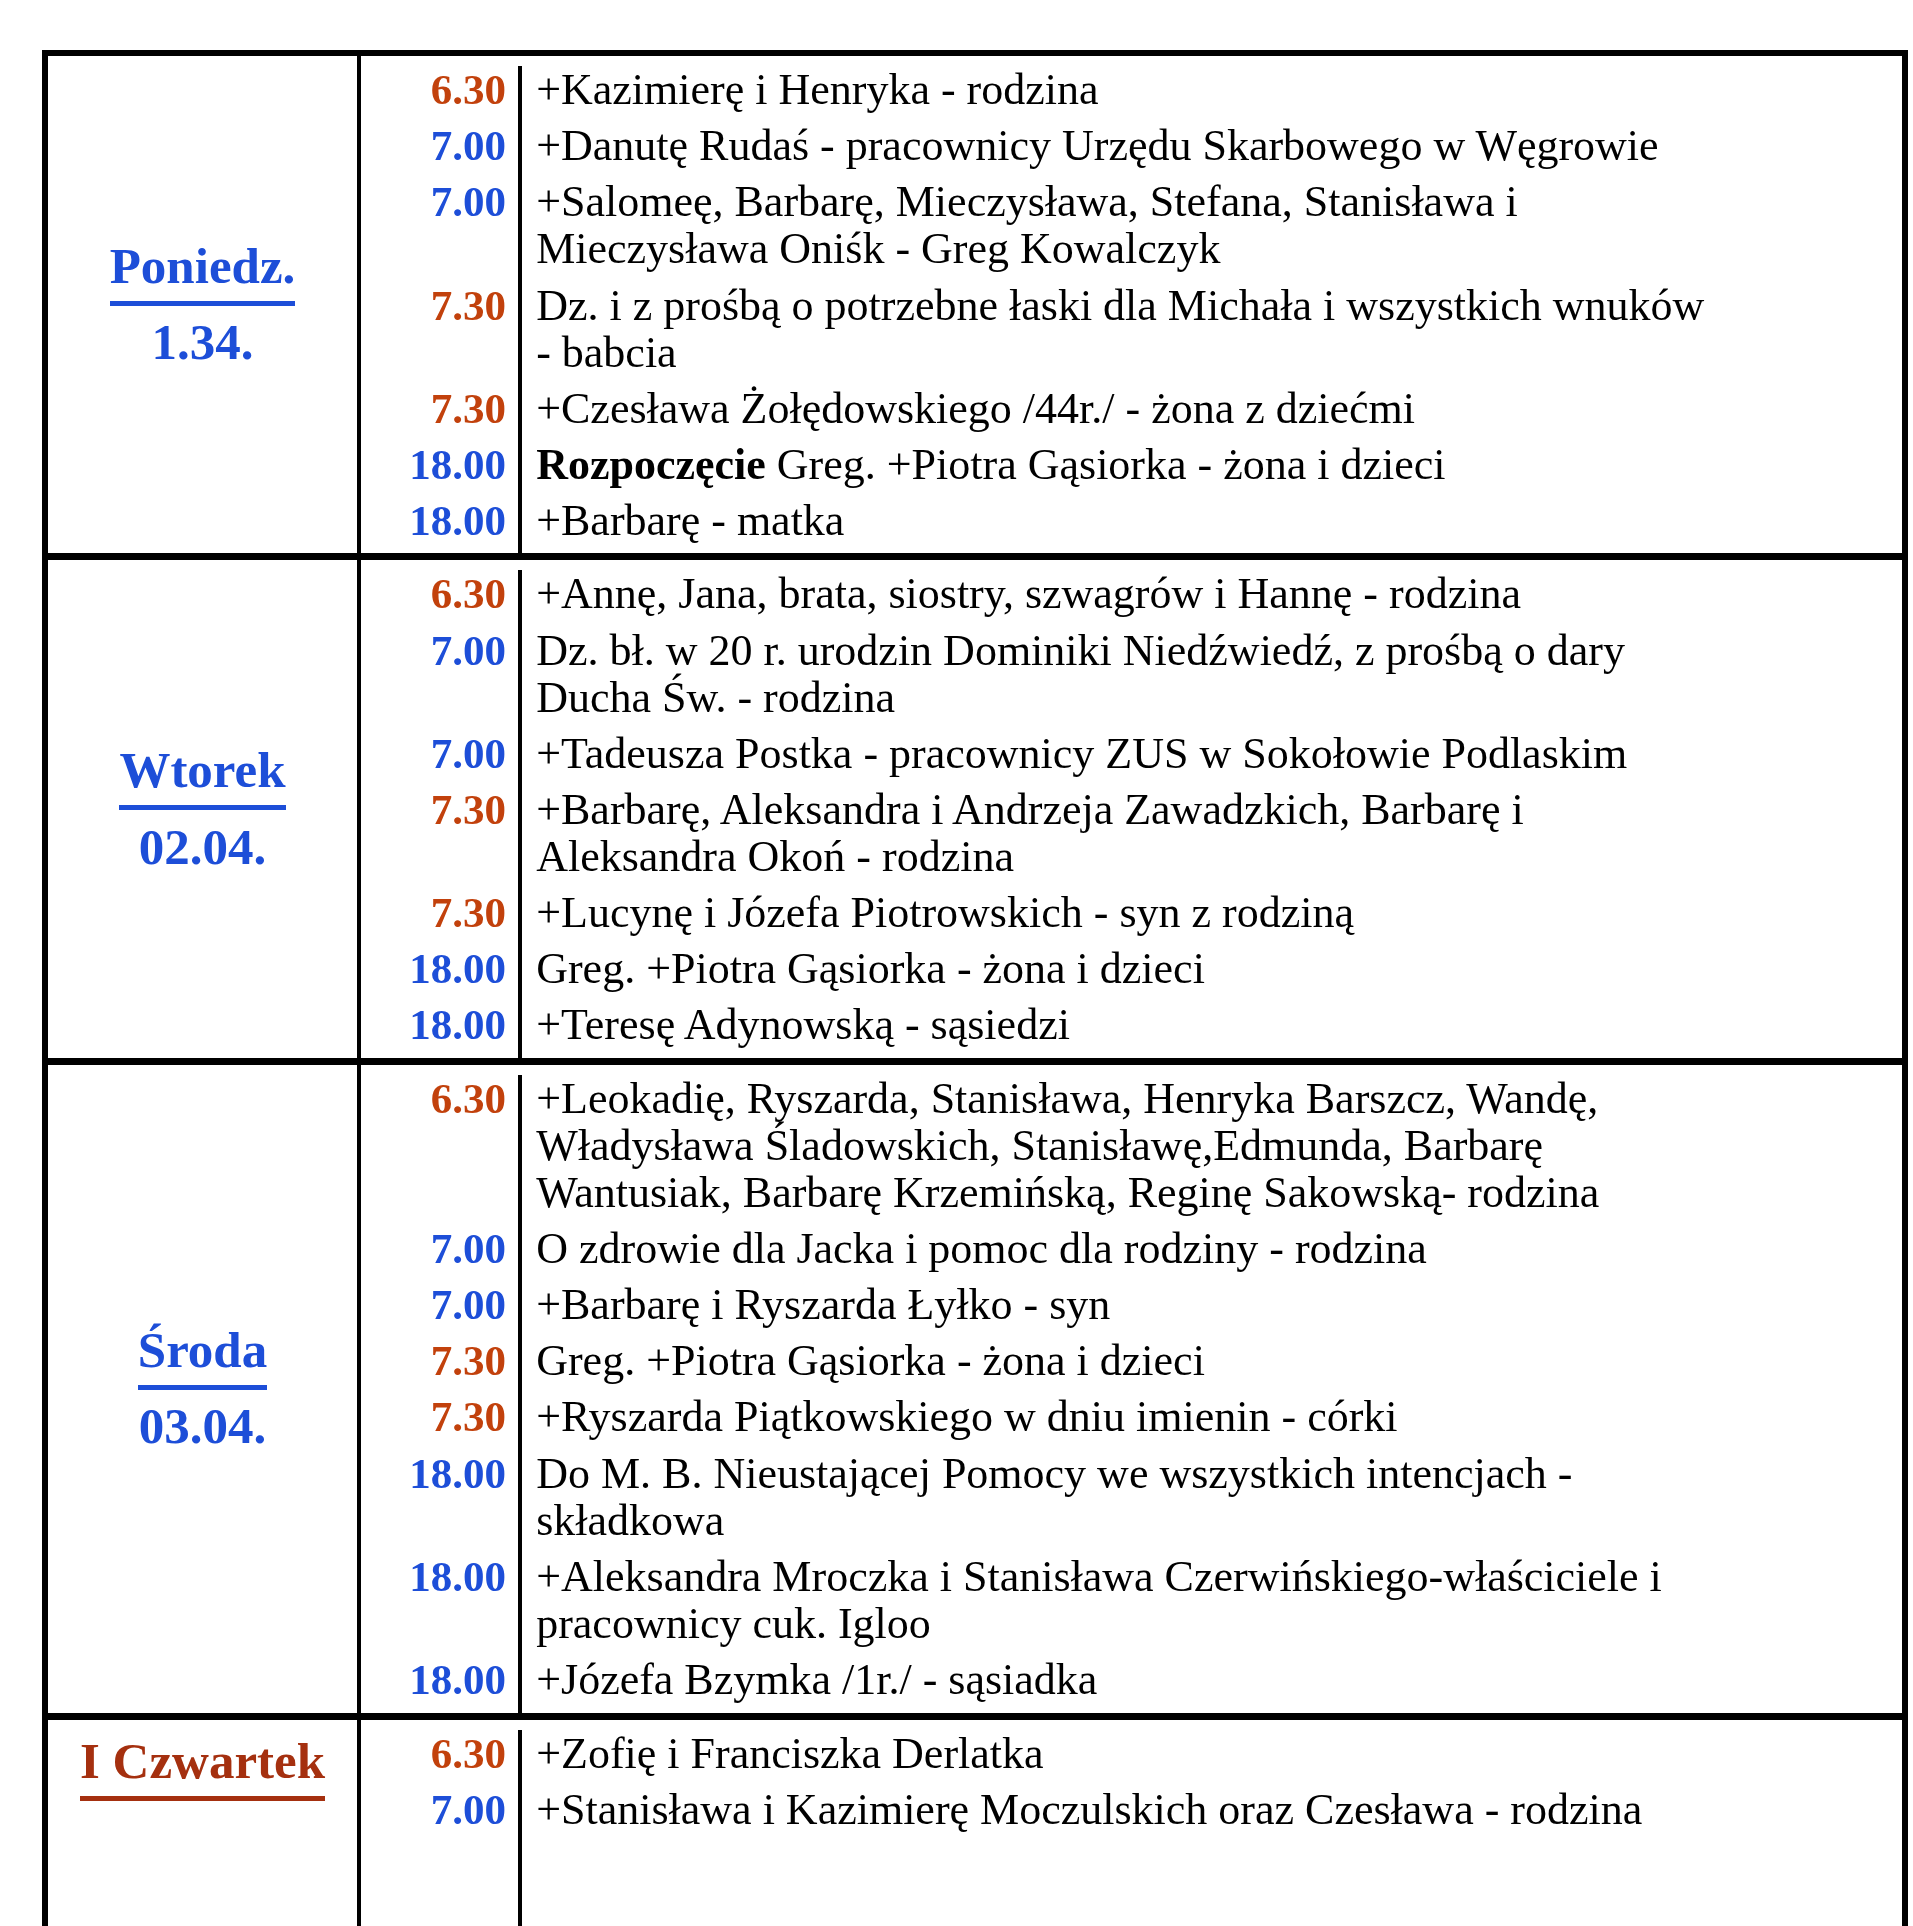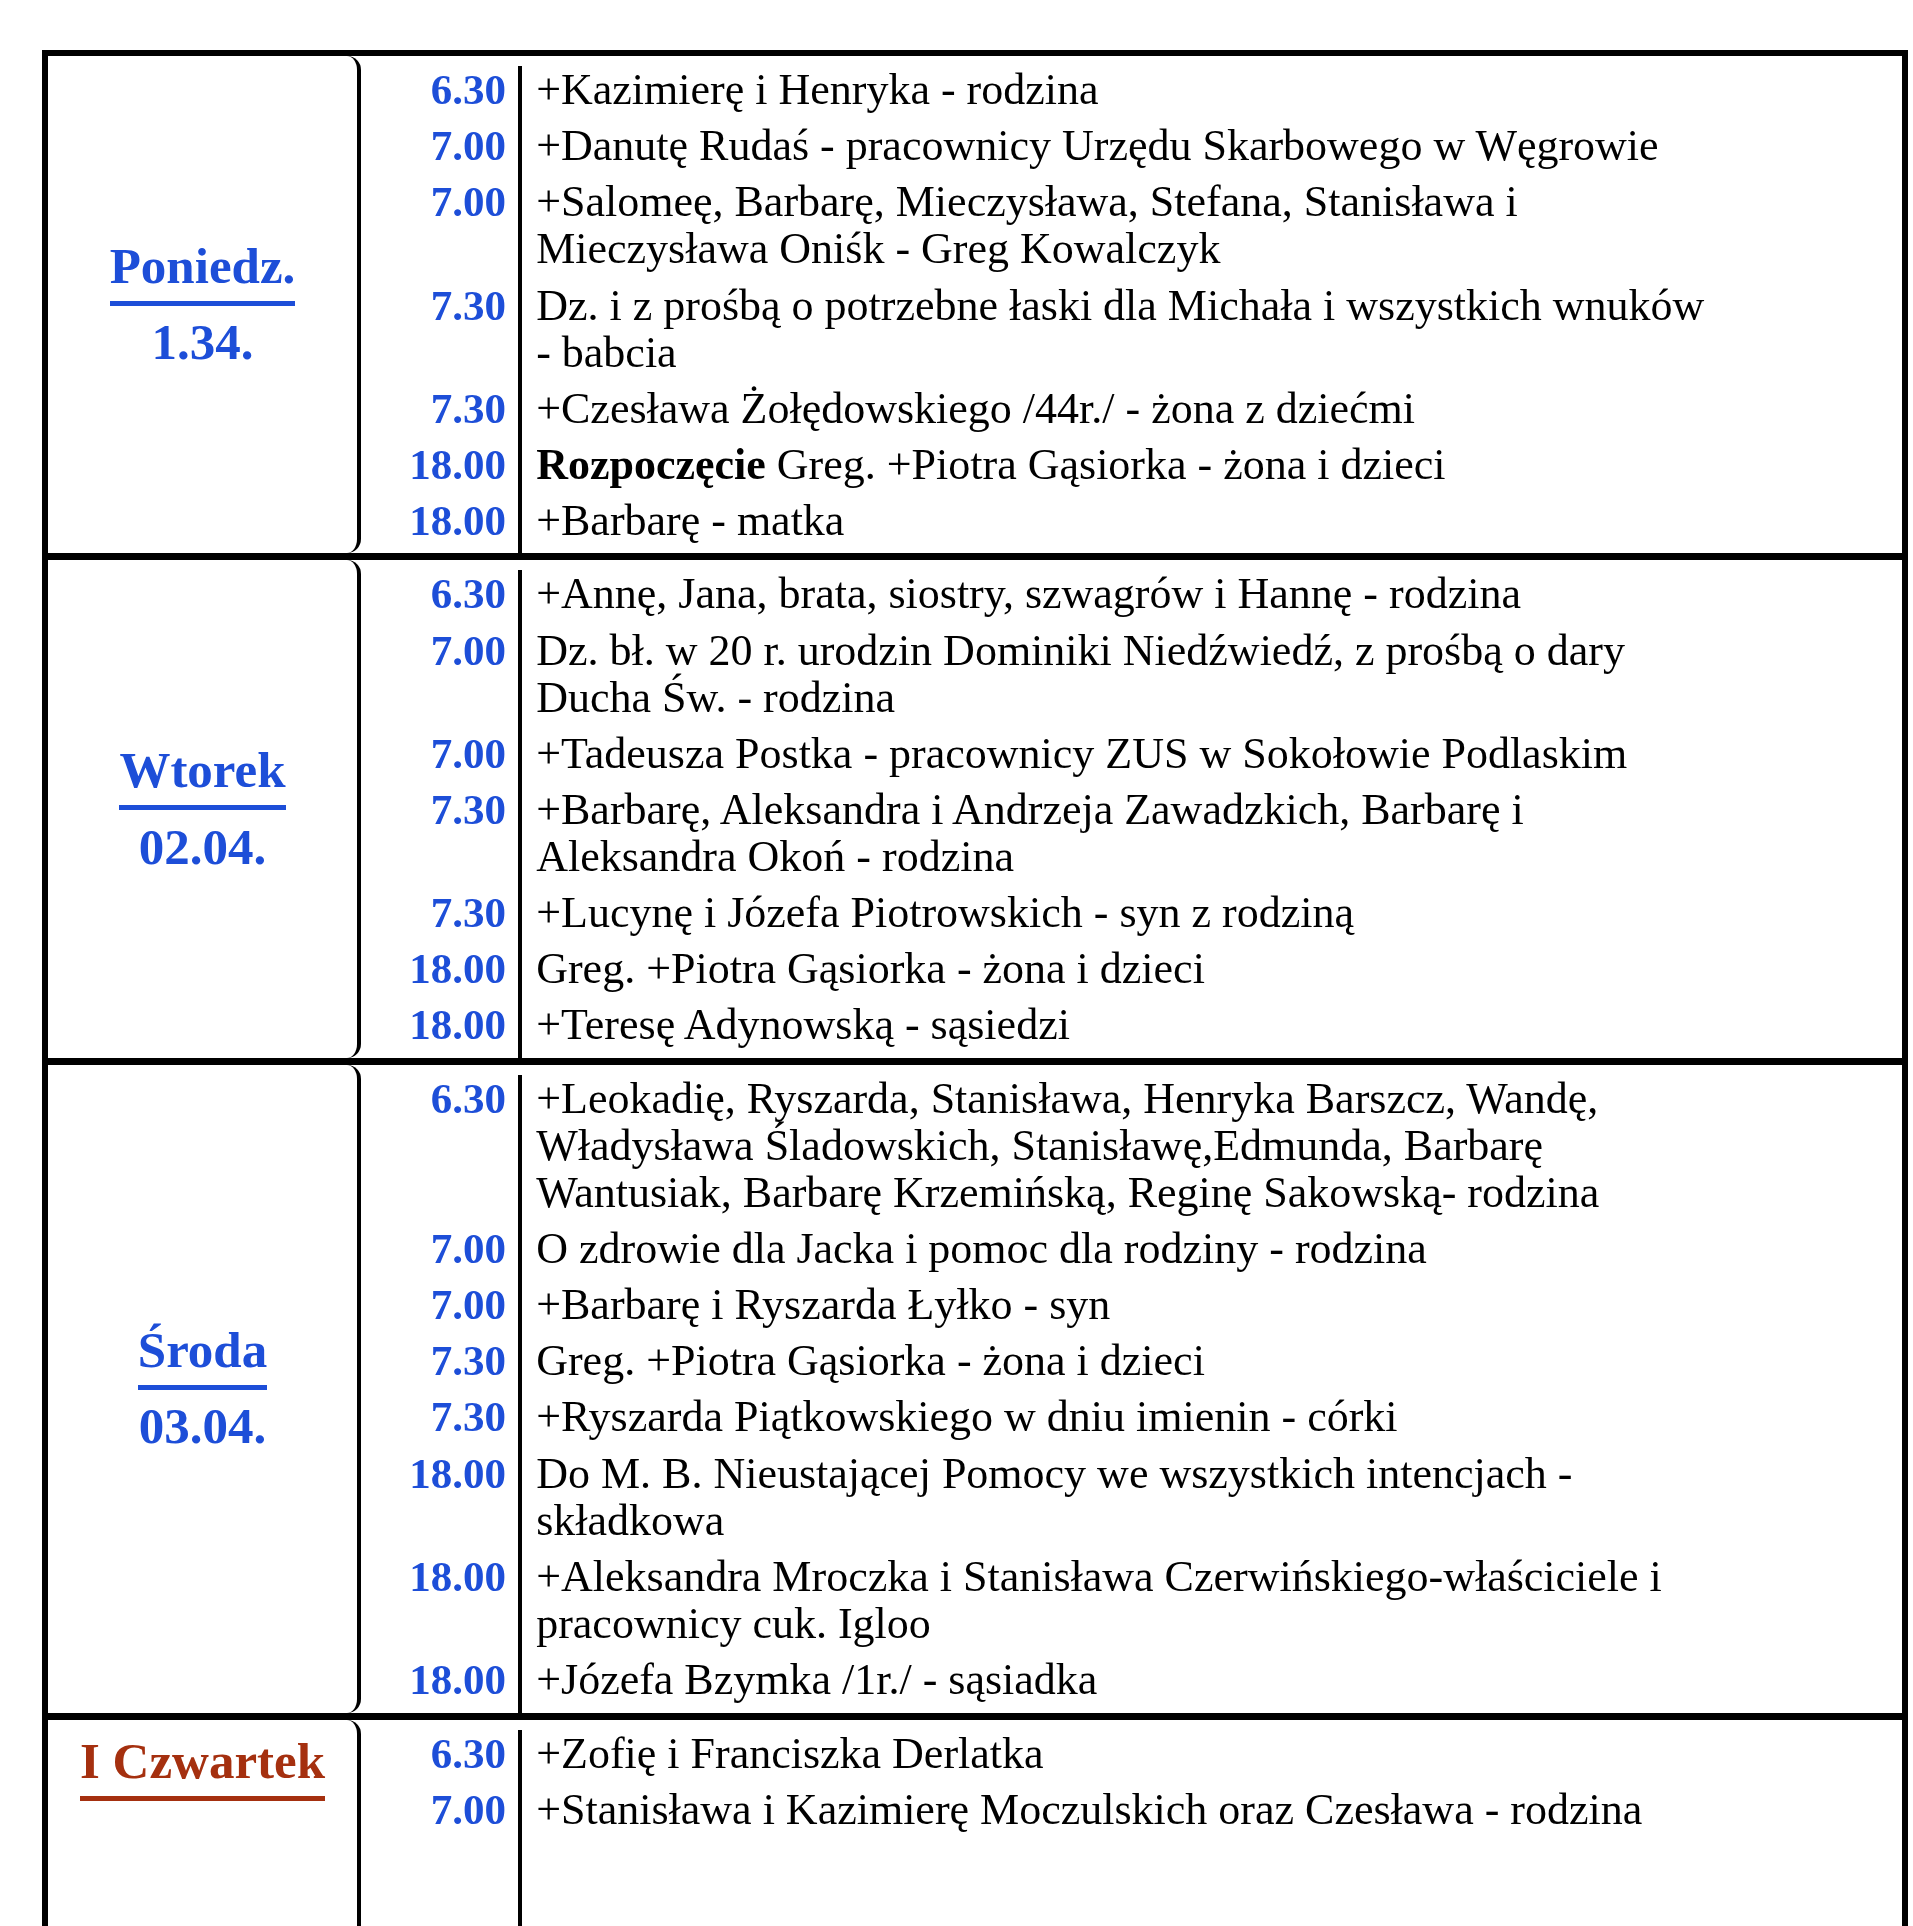--- a/index.html
+++ b/index.html
@@ -47,21 +47,20 @@
   .day-cell{
     width:309px;flex:0 0 309px;
     border-right:4.6px solid #000;
     box-sizing:content-box;
     display:flex;flex-direction:column;
     align-items:center;
     text-align:center;
     font-weight:bold;
     font-size:51px;line-height:63px;
     padding-top:10px;
-    border-radius:14px;
   }
   .day-cell.centered{justify-content:center;padding-top:0;}
   .day-name span{
     display:inline-block;
     border-bottom:5.4px solid currentColor;
     padding-bottom:3.1px;
   }
   .day-date{margin-top:5.4px;}
   .items{flex:1;display:flex;flex-direction:column;padding-top:10px;}
   .intention{display:flex;align-items:stretch;}
@@ -76,21 +75,21 @@
     font-weight:bold;
     font-size:43px;line-height:47px;
   }
   .text-cell{
     flex:1;
     padding-left:14.6px;padding-right:9.2px;padding-bottom:9.2px;
     font-size:44px;line-height:47px;
     white-space:pre-wrap;
   }
   .text-cell.allbold{font-weight:normal;}
-  .tone-green{color:#1d4ed8;}
+  .tone-green{color:#c2410c;}
   .tone-rust{color:#A5300F;}
   .tone-black{color:#1d4ed8;}
   .tone-title{color:#862563;}
 </style>
 </head>
 <body>
 
 <div class="page">
   <div class="schedule">
     <div id="days">

